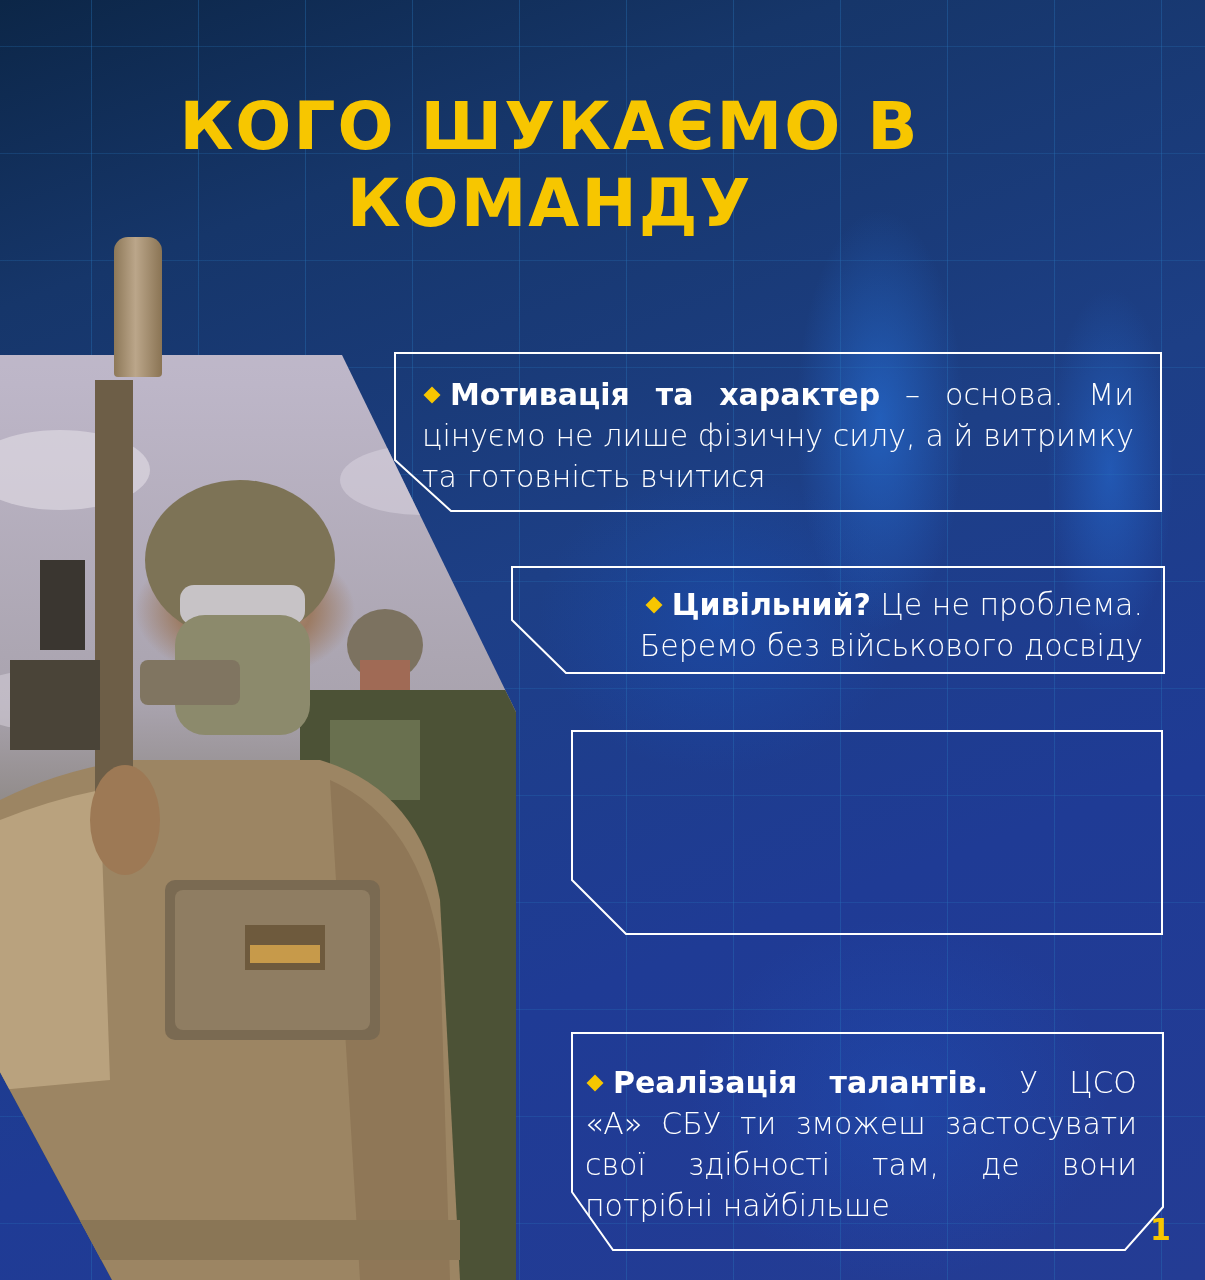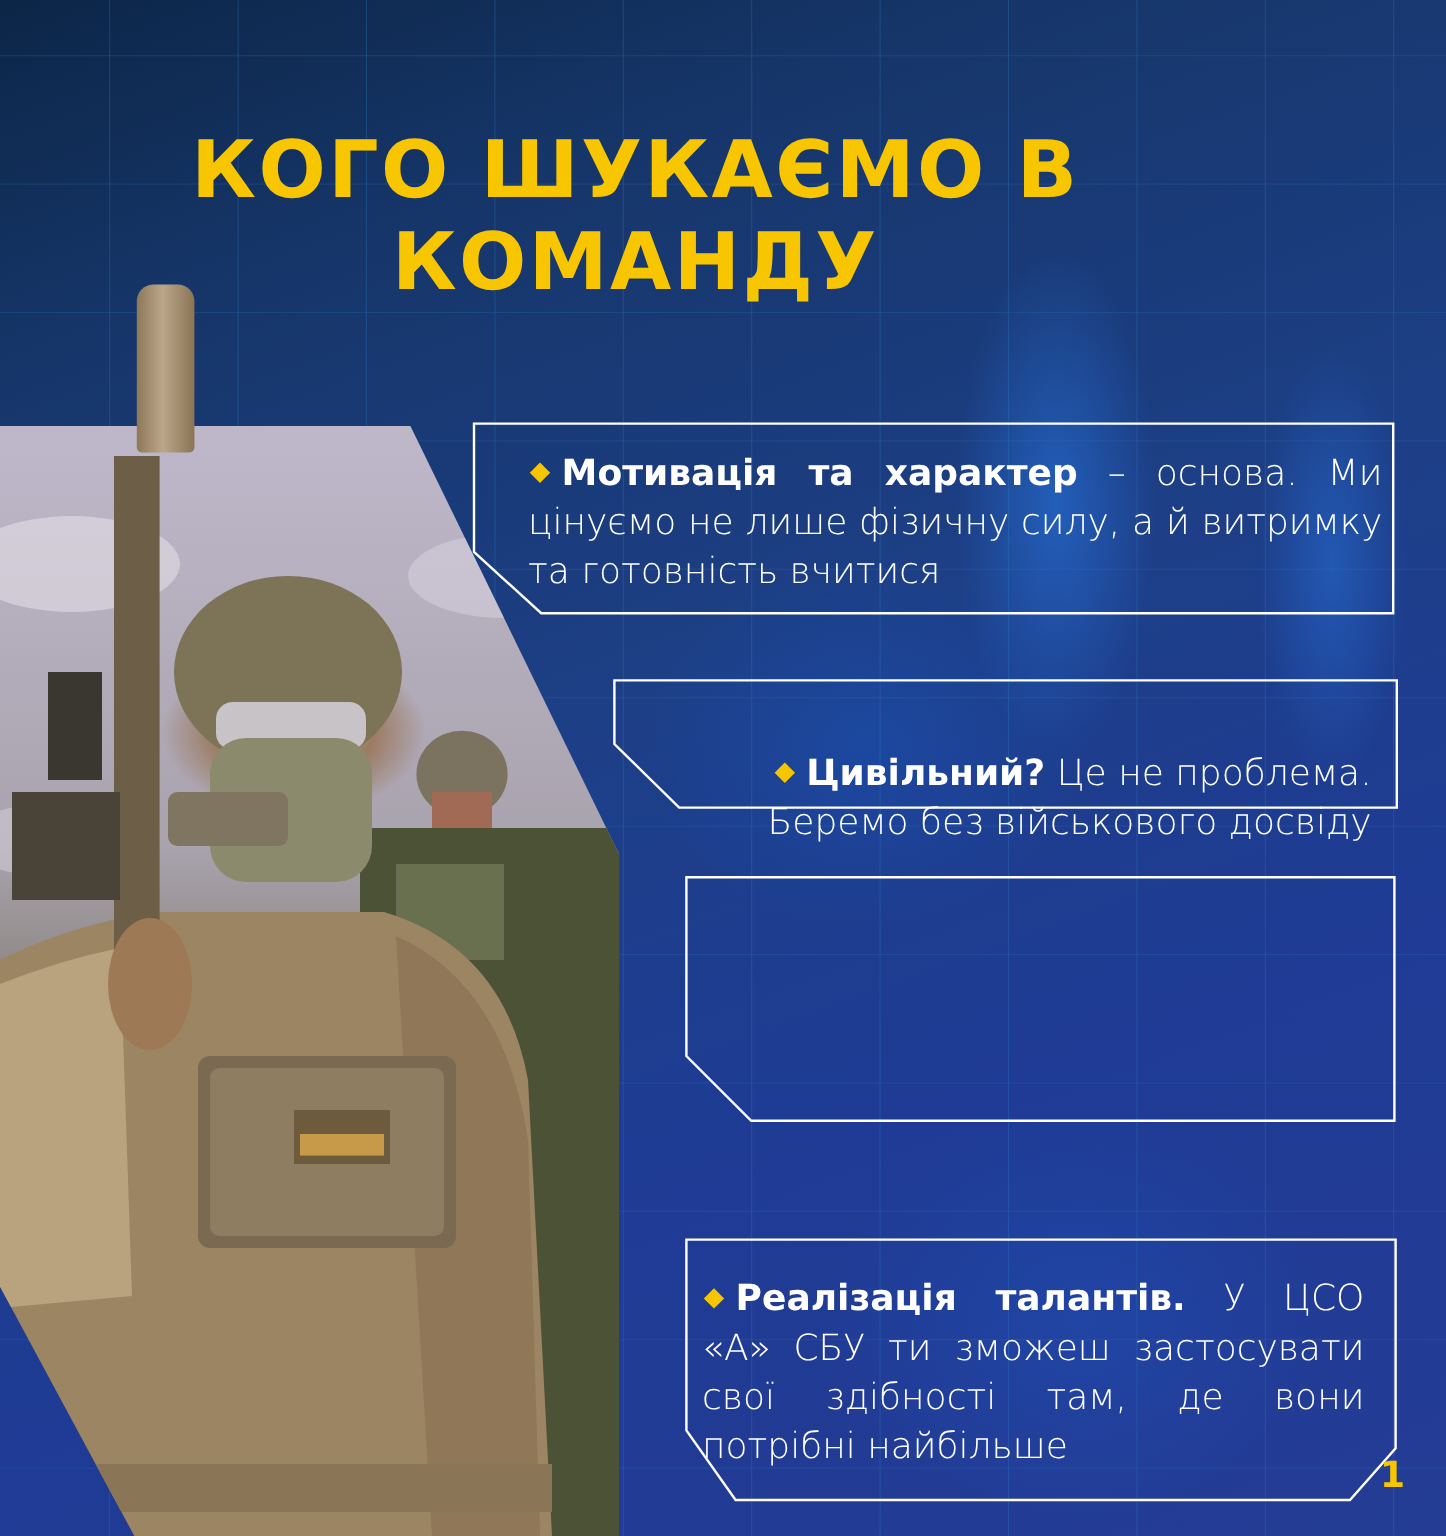--- a/index.html
+++ b/index.html
@@ -10,23 +10,23 @@
     background:
       radial-gradient(ellipse 120px 300px at 880px 420px, rgba(40,120,230,0.55), transparent 70%),
       radial-gradient(ellipse 90px 260px at 1110px 470px, rgba(40,120,230,0.45), transparent 70%),
       radial-gradient(ellipse 260px 220px at 720px 620px, rgba(25,90,200,0.35), transparent 70%),
       radial-gradient(ellipse 300px 260px at 900px 1100px, rgba(30,90,200,0.30), transparent 70%);}
   .grid{position:absolute;inset:0;
     background-image:
       linear-gradient(to right, rgba(40,120,190,0.35) 1px, transparent 1px),
       linear-gradient(to bottom, rgba(40,120,190,0.25) 1px, transparent 1px);
     background-size:107px 107px;background-position:91px 46px;}
-  .title{position:absolute;left:0;top:103px;width:1059px;text-align:center;
+  .title{position:absolute;left:0;top:88px;width:1059px;text-align:center;
     color:#f7c600;font-weight:700;font-size:66px;letter-spacing:2px;
-    font-family:"DejaVu Sans","Liberation Sans",sans-serif;}
+    font-family:"DejaVu Sans","Liberation Sans",sans-serif;padding-left:20px;}
   .photo{position:absolute;left:0;top:0;width:520px;height:1280px;
     clip-path:polygon(0 355px,342px 355px,516px 712px,516px 1280px,112px 1280px,0 1072px);
     background:
       radial-gradient(ellipse 110px 70px at 245px 610px, #c9a58a 0%, #9c7b63 60%, transparent 100%),
       linear-gradient(180deg,#cfc8d6 0%,#bdb6c8 30%,#a9a3ae 55%,#6b6650 75%,#4d4a3c 100%);}
   .rifle{position:absolute;left:114px;top:237px;width:48px;height:140px;border-radius:14px 14px 4px 4px;
     background:linear-gradient(90deg,#8d7858,#bba68a 45%,#8a7454);}
   .card{position:absolute;}
   .card svg{position:absolute;left:0;top:0;overflow:visible;}
   .card .txt{position:absolute;color:#ffffff;font-size:30px;line-height:41px;text-align:justify;
@@ -79,30 +79,30 @@
 
     <ellipse cx="125" cy="820" rx="35" ry="55" fill="#9d7955"></ellipse>
   </svg>
 </div>
 <div class="rifle"></div>
 
 <div class="card" style="left:394px;top:352px;width:768px;height:160px;">
   <svg width="768" height="160">
     <polygon points="1,1 767,1 767,159 57,159 1,108" fill="none" stroke="#ffffff" stroke-width="2"></polygon>
   </svg>
-  <div class="txt" style="left:46px;top:22px;width:712px;">
+  <div class="txt" style="left:28px;top:22px;width:712px;">
     <span class="bullet"></span><b>Мотивація та характер</b><span> – основа. Ми цінуємо не лише фізичну силу, а й витримку та готовність вчитися</span>
   </div>
 </div>
 
 <div class="card" style="left:511px;top:566px;width:654px;height:108px;">
   <svg width="654" height="108">
     <polygon points="1,1 653,1 653,107 55,107 1,54" fill="none" stroke="#ffffff" stroke-width="2"></polygon>
   </svg>
-  <div class="txt" style="left:32px;top:18px;width:600px;text-align:right;margin-top:40px;">
+  <div class="txt" style="left:32px;top:18px;width:600px;text-align:right;">
     <span class="bullet"></span><b>Цивільний?</b><span> Це не проблема. Беремо без військового досвіду</span>
   </div>
 </div>
 
 <div class="card" style="left:571px;top:730px;width:592px;height:205px;">
   <svg width="592" height="205">
     <polygon points="1,1 591,1 591,204 55,204 1,150" fill="none" stroke="#ffffff" stroke-width="2"></polygon>
   </svg>
 </div>
 

